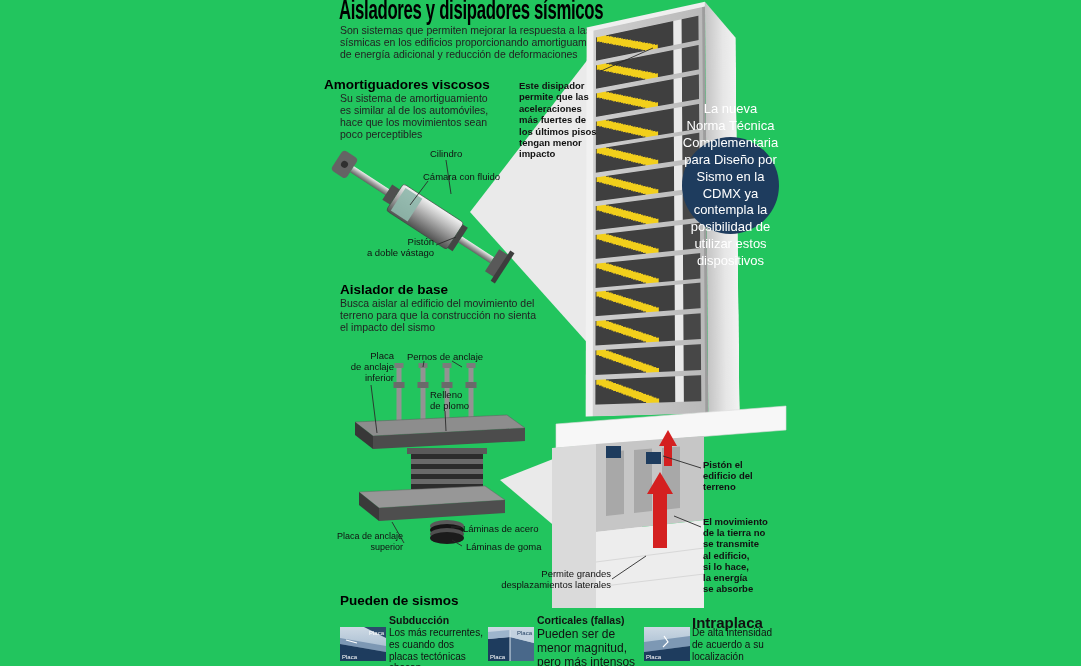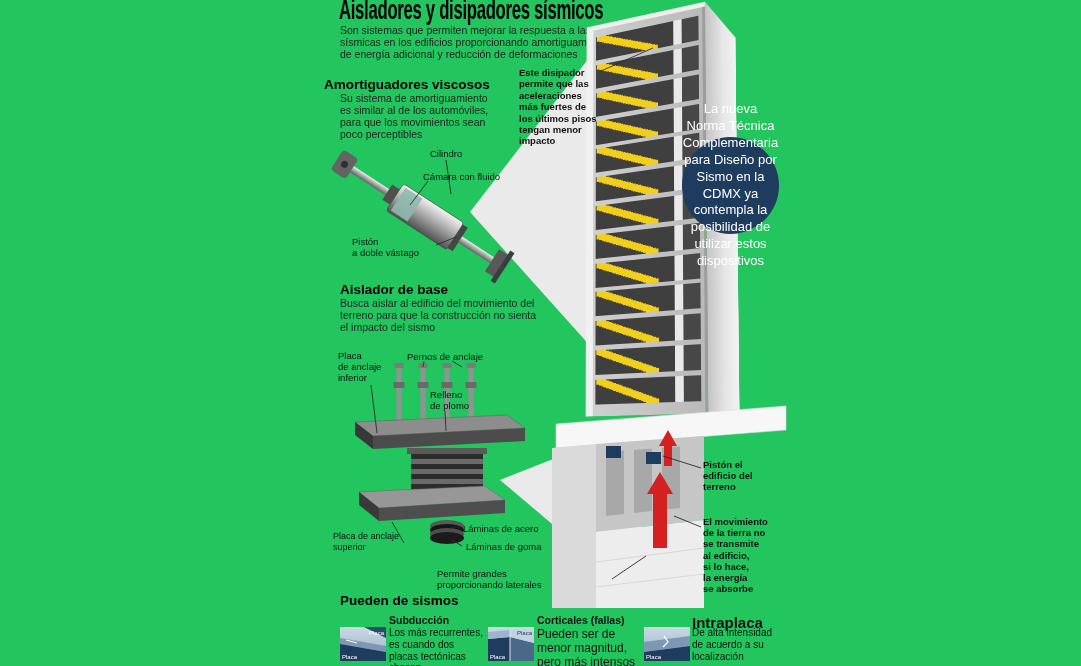--- a/index.html
+++ b/index.html
@@ -1,21 +1,21 @@
 <!DOCTYPE html>
 <html style="--accent_navy: #1e3c5e; --damper_yellow: #f2cf1b; --arrow_red: #d42020;"><head>
 <meta charset="utf-8">
 <style>
   *{box-sizing:border-box;margin:0;padding:0}
   html,body{width:1081px;height:666px;background:#fff;font-family:"Liberation Sans",sans-serif}
   .page{position:relative;width:1081px;height:666px;overflow:hidden;background:#22c55e}
   .abs{position:absolute;overflow:visible}
   .pre{white-space:pre-line}
   .b{font-weight:bold}
-  .r{text-align:left}
+  .r{text-align:right}
   .lbl{position:absolute;font-size:9.5px;line-height:1.18;color:#111}
   .h2{position:absolute;font-size:13.5px;font-weight:bold;color:#000}
   .body-text{position:absolute;font-size:10.5px;line-height:1.14;color:#222}
   .title{position:absolute;left:339px;top:-5px;font-size:27px;font-weight:800;letter-spacing:-.5px;
          transform:scaleX(.62);transform-origin:0 0;white-space:nowrap;color:#000}
   .badge{position:absolute;left:682px;top:137px;width:97px;height:97px;border-radius:50%;
          background:var(--accent_navy,#1e3c5e);color:#fff;display:flex;align-items:center;justify-content:center;
          text-align:center;font-size:13px;line-height:1.3;padding:8px;z-index:6}
   
   .scene{position:absolute;left:574px;top:8px;width:215px;height:415px;z-index:1}
@@ -168,27 +168,27 @@
       <line x1="612" y1="579" x2="646" y2="556"></line>
       <line x1="701" y1="468" x2="663" y2="456"></line>
       <line x1="701" y1="527" x2="674" y2="516"></line>
     </g>
   </svg>
 
   <div class="title">Aisladores y disipadores sísmicos</div>
   <div class="body-text" style="left:340px;top:25px;width:322px">Son sistemas que permiten mejorar la respuesta a las ondas sísmicas en los edificios proporcionando amortiguamiento, absorción de energía adicional y reducción de deformaciones</div>
 
   <div class="h2" style="left:324px;top:77px">Amortiguadores viscosos</div>
-  <div class="body-text" style="left:340px;top:93px;width:158px">Su sistema de amortiguamiento es similar al de los automóviles, para que los movimientos sean poco perceptibles</div>
+  <div class="body-text" style="left:340px;top:93px;width:158px">Su sistema de amortiguamiento es similar al de los automóviles, hace que los movimientos sean poco perceptibles</div>
   <div class="lbl z6" style="left:430px;top:148px">Cilindro</div>
   <div class="lbl z6" style="left:423px;top:171px">Cámara con fluido</div>
   <div class="lbl pre r z6" style="left:352px;top:236px;width:82px">Pistón
 a doble vástago</div>
 
-  <div class="lbl pre b z6" style="left:519px;top:67px;width:82px;line-height:1.2">Este disipador
+  <div class="lbl pre b z6" style="left:519px;top:80px;width:82px;line-height:1.2">Este disipador
 permite que las
 aceleraciones
 más fuertes de
 los últimos pisos
 tengan menor
 impacto</div>
   <div class="badge">La nueva Norma Técnica Complementaria para Diseño por Sismo en la CDMX ya contempla la posibilidad de utilizar estos dispositivos</div>
 
   <div class="h2" style="left:340px;top:282px">Aislador de base</div>
   <div class="body-text" style="left:340px;top:298px;width:200px">Busca aislar al edificio del movimiento del terreno para que la construcción no sienta el impacto del sismo</div>
@@ -196,21 +196,21 @@
 de anclaje
 inferior</div>
   <div class="lbl z6" style="left:407px;top:351px">Pernos de anclaje</div>
   <div class="lbl pre z6" style="left:430px;top:389px;width:60px">Relleno
 de plomo</div>
   <div class="lbl z6" style="left:463px;top:523px">Láminas de acero</div>
   <div class="lbl z6" style="left:466px;top:541px">Láminas de goma</div>
   <div class="lbl pre r z6" style="left:333px;top:531px;width:70px;font-size:9px">Placa de anclaje
 superior</div>
   <div class="lbl pre r z6" style="left:437px;top:568px;width:174px">Permite grandes
-proporcionando laterales</div>
+desplazamientos laterales</div>
 
   <div class="lbl pre b z6" style="left:703px;top:459px;width:62px">Pistón el
 edificio del
 terreno</div>
   <div class="lbl pre b z6" style="left:703px;top:516px;width:70px">El movimiento
 de la tierra no
 se transmite
 al edificio,
 si lo hace,
 la energía

